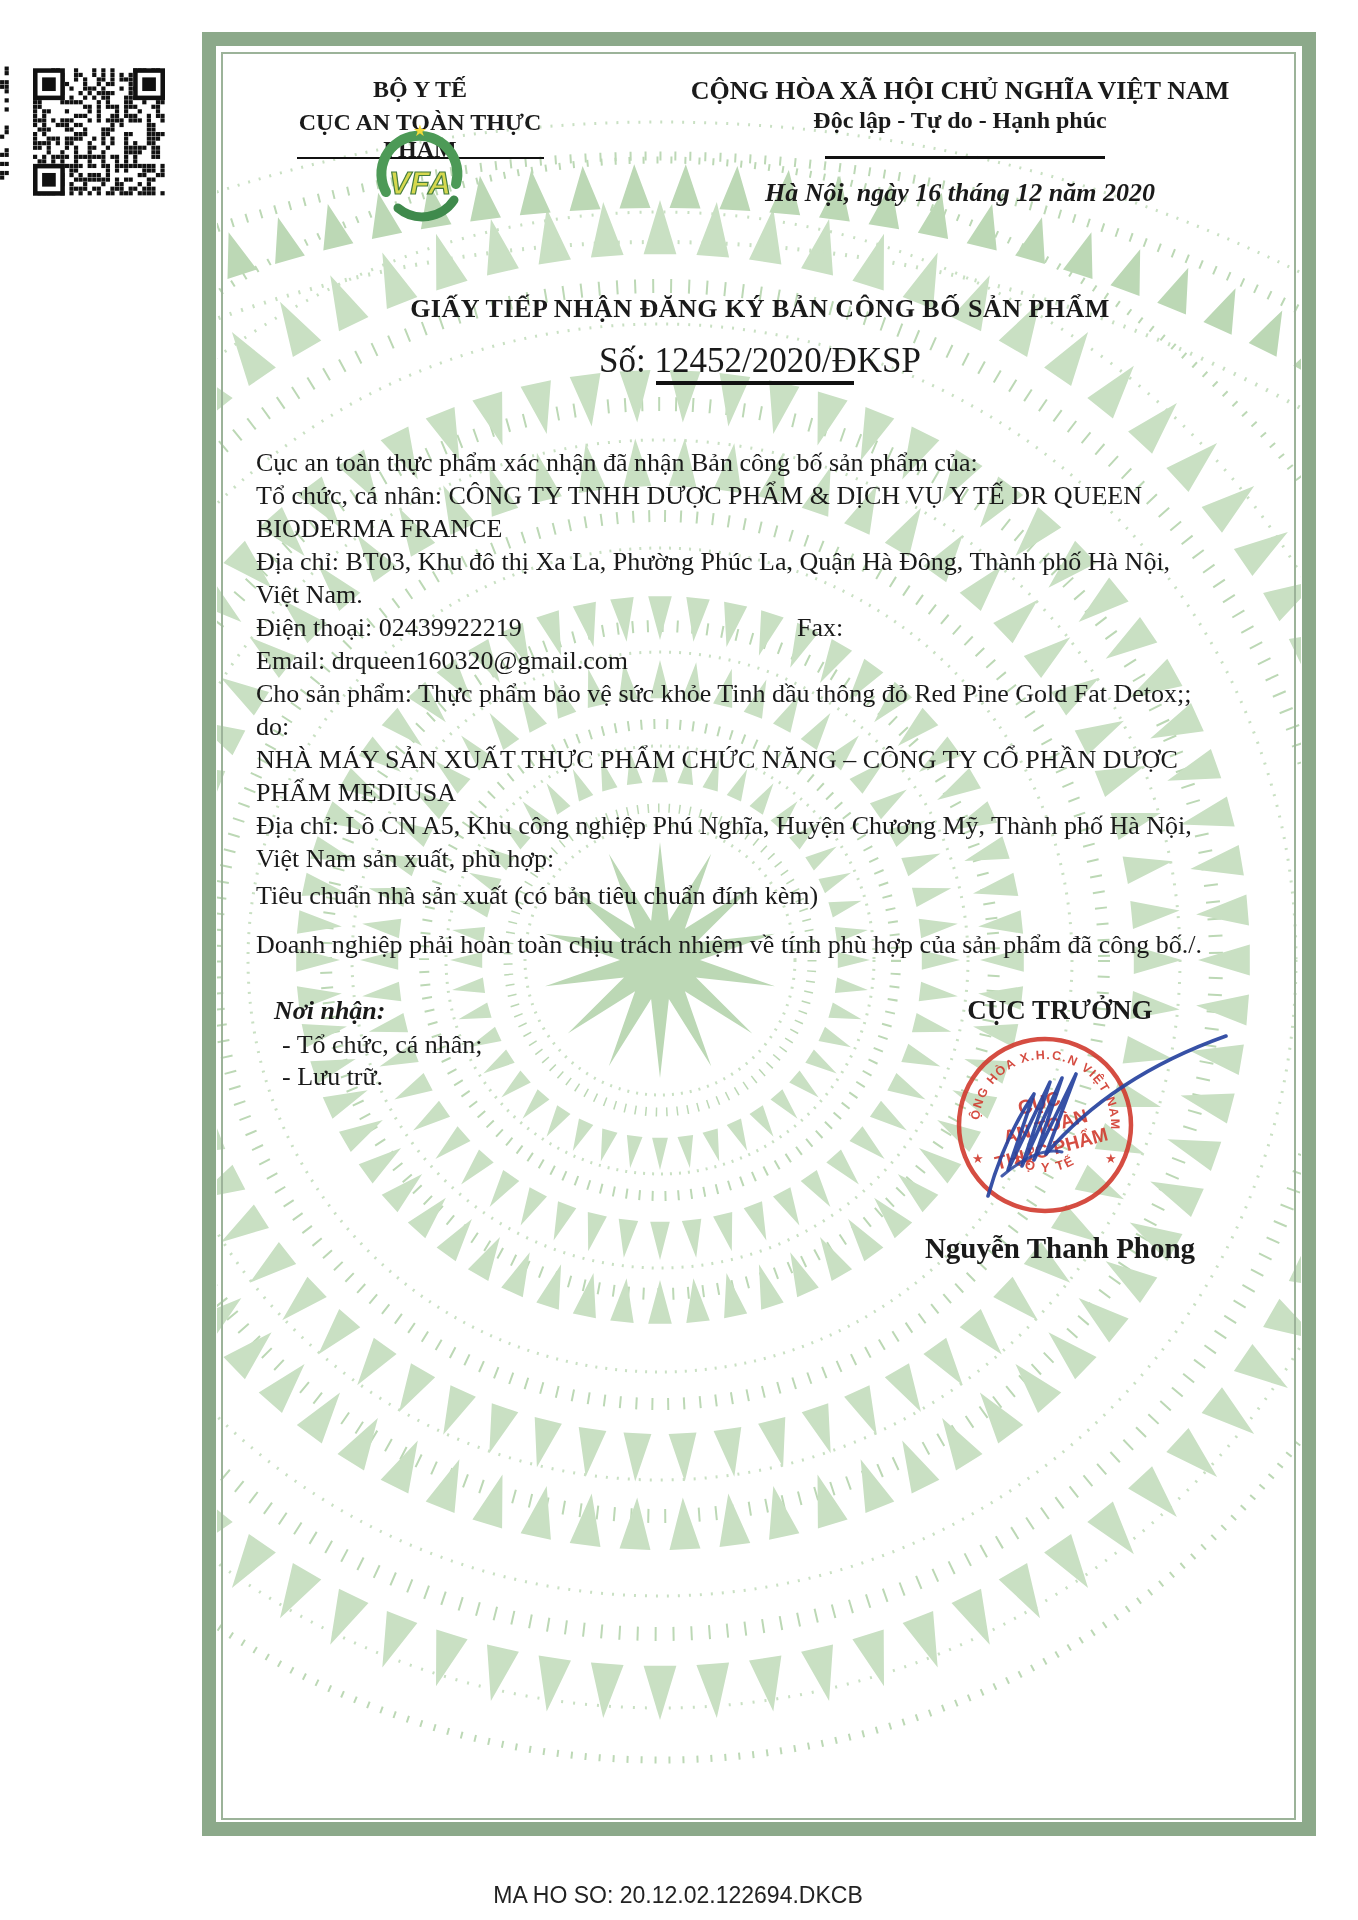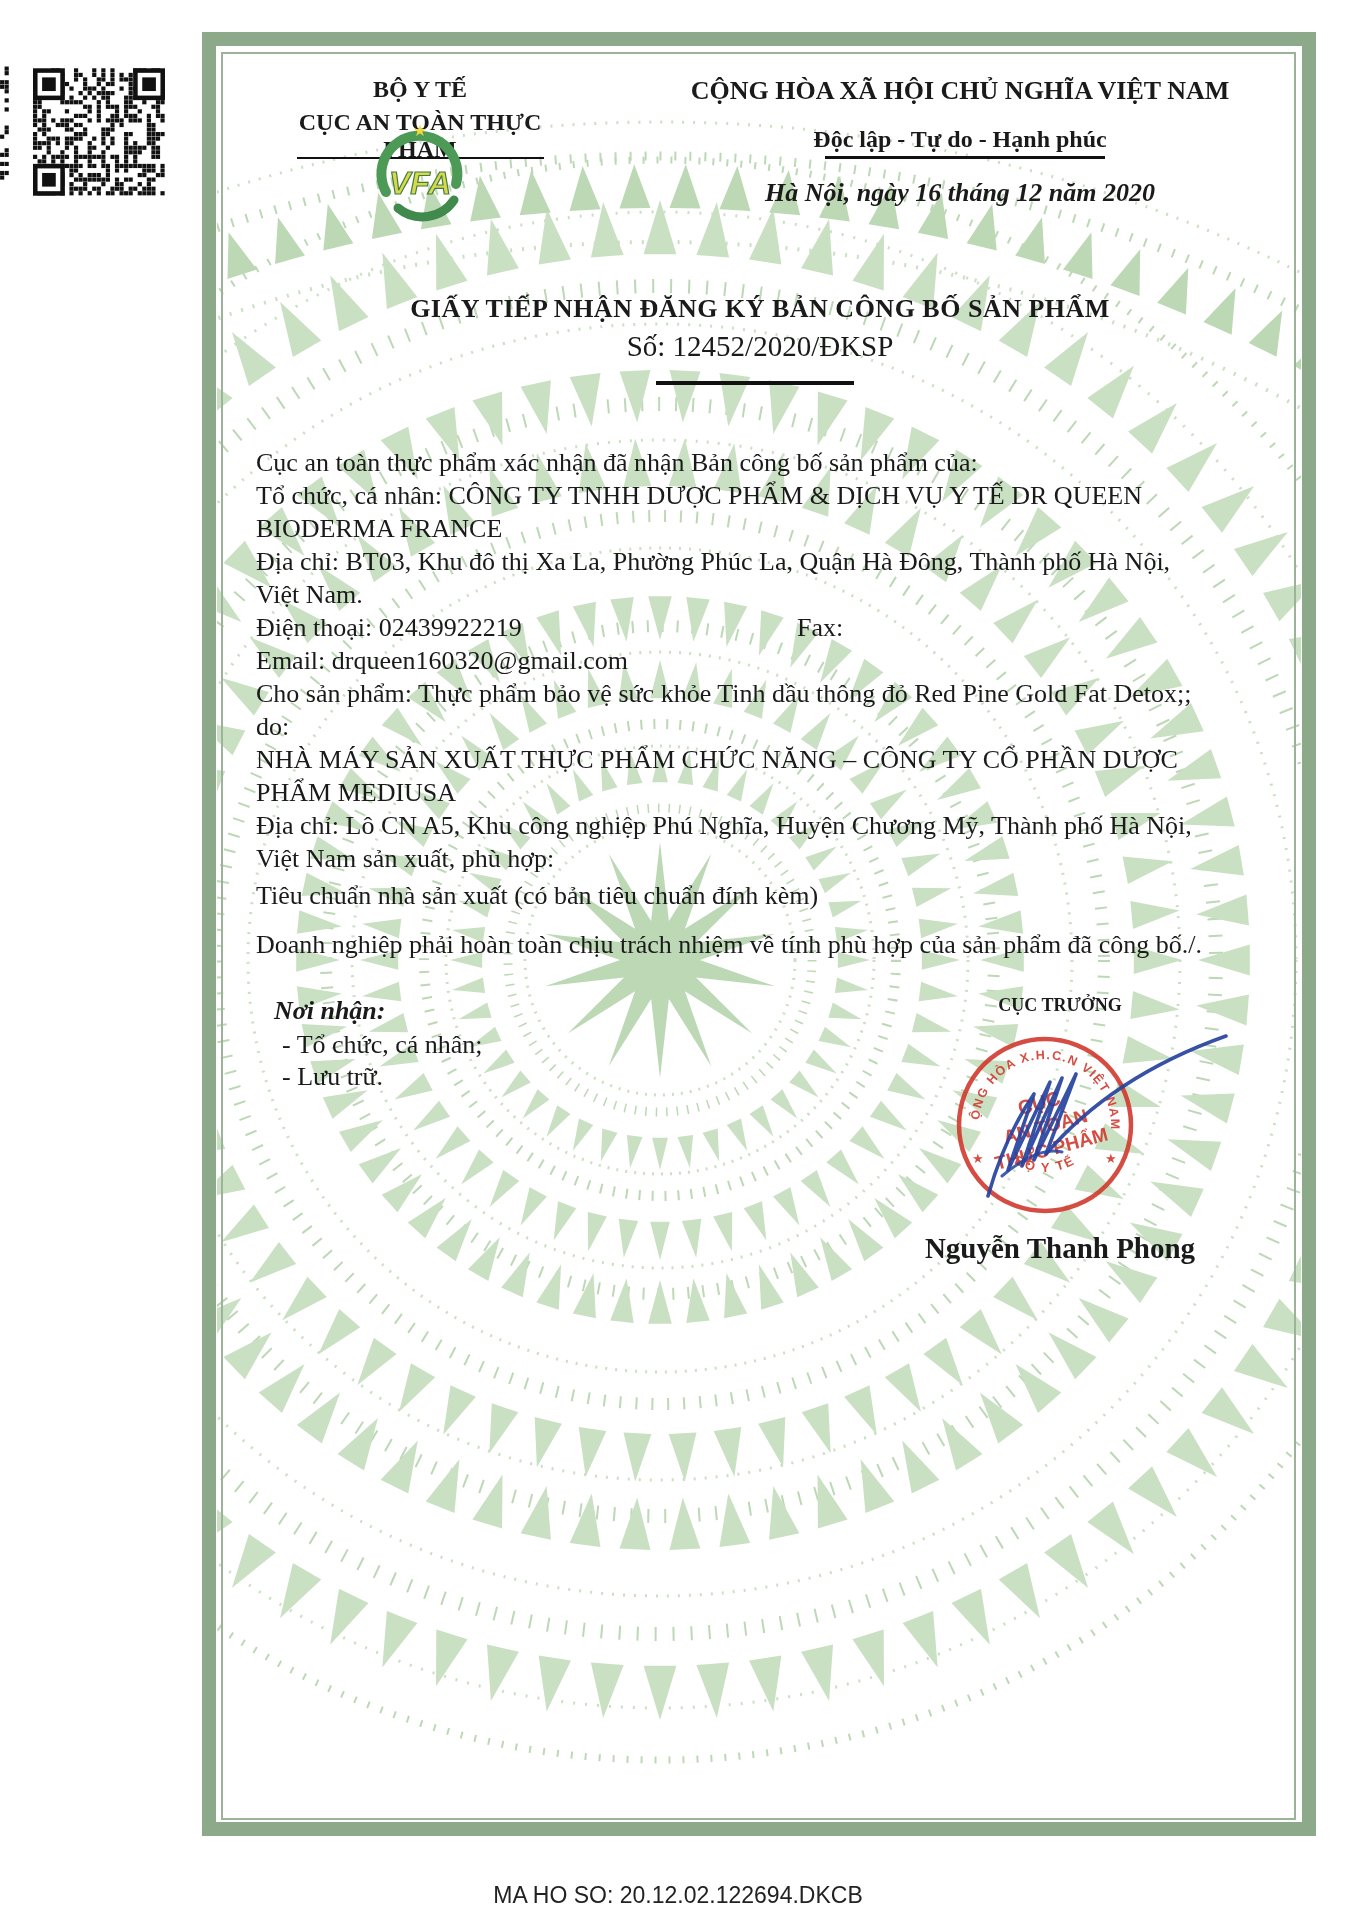--- a/index.html
+++ b/index.html
@@ -9,36 +9,36 @@
   
   #frame-outer{left:202px;top:32px;width:1114px;height:1804px;border:14px solid #8ca98a;box-sizing:border-box;z-index:2;pointer-events:none;}
   #frame-inner{left:221px;top:52px;width:1075px;height:1768px;border:2px solid #9cb399;box-sizing:border-box;z-index:2;pointer-events:none;}
   #wm-clip{left:217px;top:47px;width:1084px;height:1775px;overflow:hidden;z-index:1;}
   
   .hdr-left{left:270px;top:76px;width:300px;text-align:center;z-index:3;}
   .hdr-left .l1{font-weight:bold;font-size:24px;}
   .hdr-left .l2{font-weight:bold;font-size:24px;margin-top:6px;}
   .hdr-right{left:660px;top:76px;width:600px;text-align:center;z-index:3;}
   .hdr-right .l1{font-weight:bold;font-size:26px;}
-  .hdr-right .l2{font-weight:bold;font-size:24px;margin-top:20px;}
+  .hdr-right .l2{font-weight:bold;font-size:24px;margin-top:1px;}
   .rule{background:#111;z-index:3;}
   #rule-left{left:297px;top:157px;width:247px;height:2px;}
   #rule-right{left:825px;top:156px;width:280px;height:3px;}
   #dateline{left:660px;top:178px;width:600px;text-align:center;font-style:italic;font-weight:bold;font-size:26px;z-index:3;}
   
   #doc-title{left:230px;top:294px;width:1060px;text-align:center;font-weight:bold;font-size:26px;letter-spacing:.5px;z-index:3;}
-  #doc-number{left:230px;top:330px;width:1060px;text-align:center;font-size:29px;z-index:3;}
+  #doc-number{left:230px;top:341px;width:1060px;text-align:center;font-size:35px;z-index:3;}
   #rule-number{left:656px;top:381px;width:198px;height:4px;}
   
   .bline{position:absolute;left:256px;white-space:nowrap;font-size:26px;line-height:30px;z-index:3;margin-top:10px;}
   
   #recipients-label{left:274px;top:996px;font-weight:bold;font-style:italic;font-size:26px;z-index:3;}
   #recipient-1{left:282px;top:1030px;font-size:26px;z-index:3;}
   #recipient-2{left:282px;top:1062px;font-size:26px;z-index:3;}
-  #signer-title{left:860px;top:995px;width:400px;text-align:center;font-weight:bold;font-size:18px;z-index:3;}
+  #signer-title{left:860px;top:995px;width:400px;text-align:center;font-weight:bold;font-size:27px;z-index:3;}
   #signer-name{left:860px;top:1232px;width:400px;text-align:center;font-weight:bold;font-size:29px;z-index:5;}
   
   #stamp{left:945px;top:1025px;width:200px;height:200px;z-index:4;}
   #signature{left:930px;top:1006px;width:330px;height:215px;z-index:5;}
   #vfa-logo{left:358px;top:122px;width:124px;height:112px;z-index:4;}
   #qr{left:33px;top:68px;width:132px;height:128px;z-index:3;}
   #qr-sliver{left:0px;top:62px;width:11px;height:118px;z-index:3;}
   
   #file-code{left:0px;top:1882px;width:1330px;text-align:center;
              font-family:"Liberation Sans","DejaVu Sans",sans-serif;font-size:23px;color:#222;z-index:3;padding-left:13px;}

